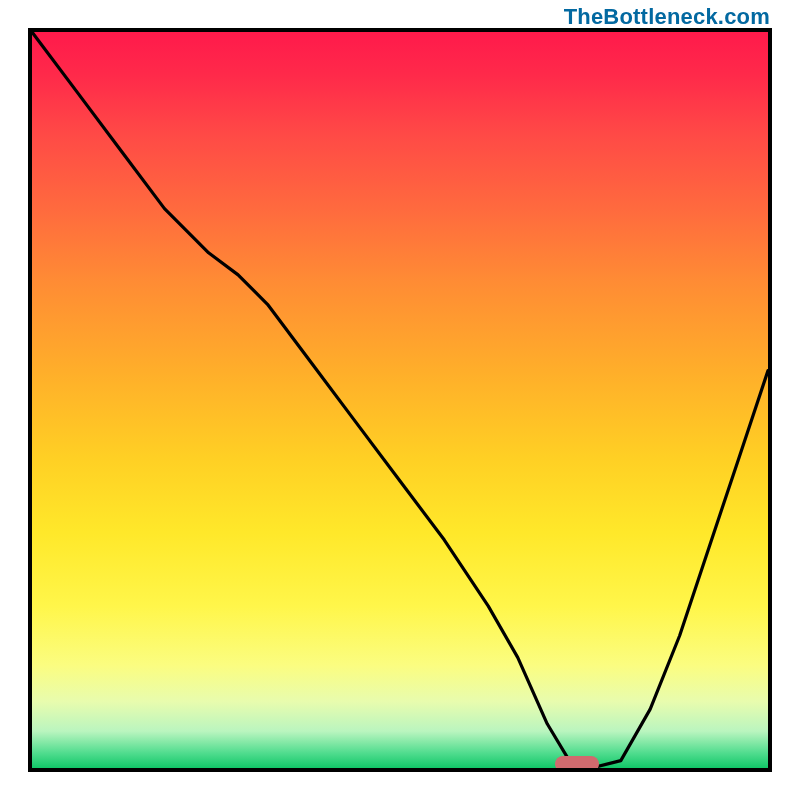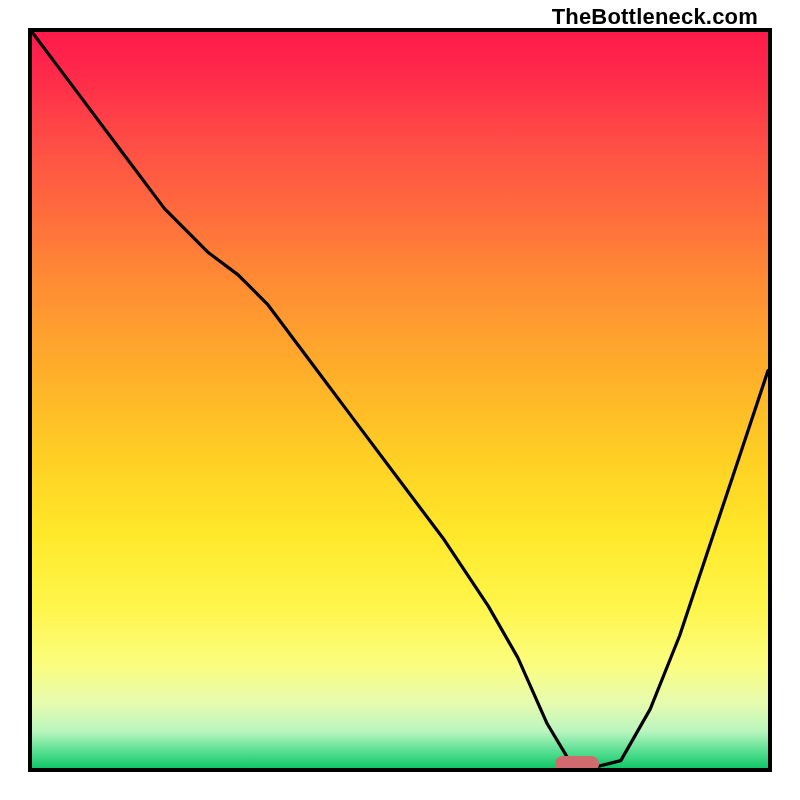--- a/index.html
+++ b/index.html
@@ -71,24 +71,24 @@
     position: absolute;
     width: 44px;
     height: 16px;
     border-radius: 10px;
     background: #d06a6e;
     transform: translate(-50%, -50%);
   }
   .watermark {
     position: absolute;
     top: 4px;
-    right: 42px;
+    right: 30px;
     font-size: 22px;
     font-weight: 600;
-    color: #000000;
+    color: #0369a1;
     letter-spacing: 0.2px;
   }
 </style>
 </head>
 <body>
 
 <div class="wrap">
 
   <div class="watermark">TheBottleneck.com</div>
 

